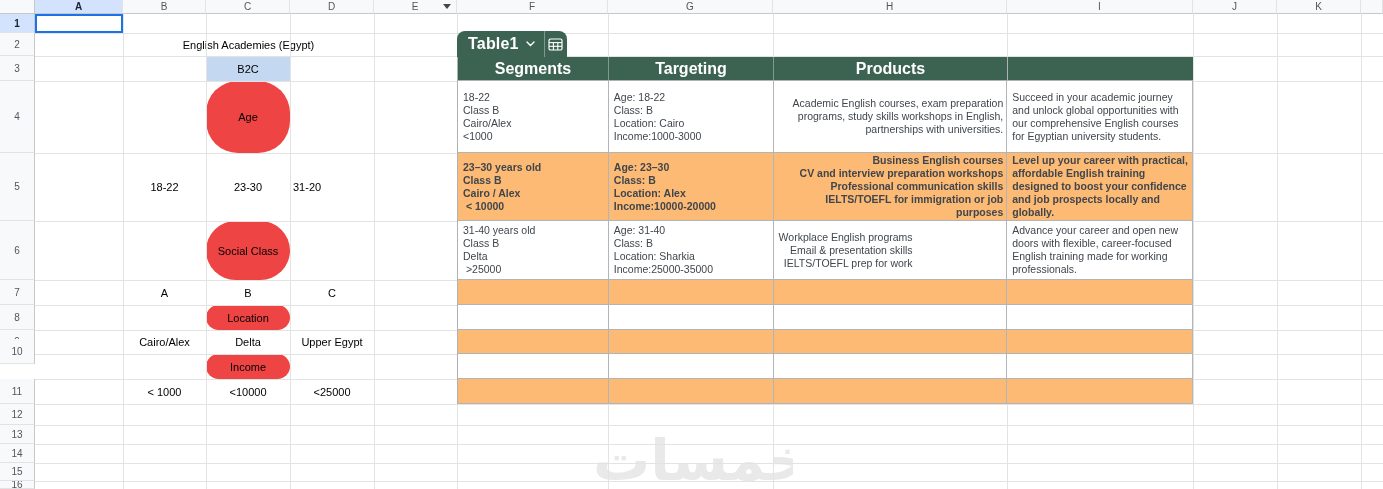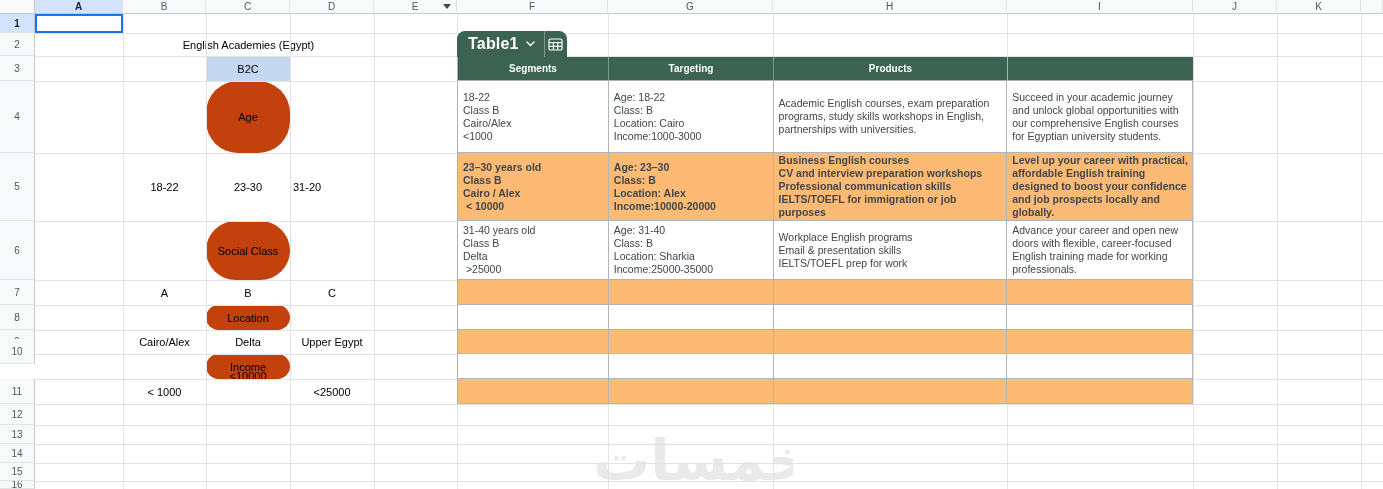--- a/index.html
+++ b/index.html
@@ -27,49 +27,49 @@
              z-index:6; overflow:hidden; }
   .rowhead.sel { background:#d3e3fd; color:#19212c; font-weight:bold; }
   .e-caret { position:absolute; left:443px; top:4px; width:0; height:0; z-index:7;
              border-left:4px solid transparent; border-right:4px solid transparent;
              border-top:5px solid #3d4b44; }
 
   
   .cell { position:absolute; font-size:11px; color:#000; display:flex; align-items:center;
           justify-content:center; z-index:2; overflow:hidden; white-space:nowrap; }
   .cell.leftal { justify-content:flex-start; padding-left:3px; }
-  .cell.gray { background:#c2410c;border-radius:32px; }
+  .cell.gray { background:#ef4444;border-radius:32px; }
   .cell.blue { background:#c5d8f1; }
 
   
   #a1sel { position:absolute; left:35px; top:14px; width:88px; height:19px;
            border:2px solid #1a73e8; z-index:5; background:transparent; }
 
   
   #tabledge { position:absolute; left:457px; top:31px; width:110px; height:26px;
               background:#3c6351; border-radius:8px 8px 0 0; display:flex; align-items:center;
               z-index:5; color:#fff; }
   #tabledge .tab-label { font-size:16px; font-weight:bold; padding:0 5px 0 11px; letter-spacing:.2px; }
   #tabledge .tab-chevron { width:14px; display:flex; align-items:center; justify-content:center; }
   #tabledge .tab-div { width:1px; height:26px; background:rgba(255,255,255,.35); margin:0 0 0 6px; }
   #tabledge .tab-iconbtn { flex:1; display:flex; align-items:center; justify-content:center; }
 
   
   #table1 { position:absolute; left:457px; top:57px; width:736px; z-index:4;
             border-left:1px solid #aeb2b6; background:#fff; }
   .t-hrow { display:flex; height:24px; background:#3c6351; border-bottom:1px solid #aeb2b6; }
-  .t-hcell { color:#fff; font-weight:bold; font-size:10px; display:flex; align-items:center;
+  .t-hcell { color:#fff; font-weight:bold; font-size:16px; display:flex; align-items:center;
              justify-content:center; border-right:1px solid rgba(255,255,255,.35); }
   .t-hcell:last-child { border-right:1px solid #aeb2b6; }
   .t-row { display:flex; }
   .t-row.band { background:#fdba74;font-weight:bold; }
   .t-cell { font-size:10.5px; line-height:13px; color:#40464d; padding:3px 3px 3px 5px;
             display:flex; align-items:center; white-space:pre-wrap;
             border-right:1px solid #b2b5b8; border-bottom:1px solid #b2b5b8; overflow:hidden; }
-  .w1 { width:151px; } .w2 { width:165px; } .w3 { width:234px; } .w4 { width:186px; }
+  .w1 { width:151px; } .w2 { width:165px; } .w3 { width:234px;text-align:right; } .w4 { width:186px; }
 
   
   #watermark { position:absolute; left:593px; top:420px; width:200px; height:69px; z-index:2;
                font-family:"DejaVu Sans", sans-serif; font-weight:bold; font-size:57px;
                color:#e9e9e9; text-align:center; line-height:80px; overflow:hidden; }
 </style>
 </head>
 <body>
 
 <div id="app">
@@ -146,21 +146,21 @@
   <div class="cell gray" style="left:206px;top:221px;width:84px;height:59px">Social Class</div>
   <div class="cell" style="left:123px;top:280px;width:83px;height:25px">A</div>
   <div class="cell" style="left:206px;top:280px;width:84px;height:25px">B</div>
   <div class="cell" style="left:290px;top:280px;width:84px;height:25px">C</div>
   <div class="cell gray" style="left:206px;top:305px;width:84px;height:25px">Location</div>
   <div class="cell" style="left:123px;top:330px;width:83px;height:24px">Cairo/Alex</div>
   <div class="cell" style="left:206px;top:330px;width:84px;height:24px">Delta</div>
   <div class="cell" style="left:290px;top:330px;width:84px;height:24px">Upper Egypt</div>
   <div class="cell gray" style="left:206px;top:354px;width:84px;height:25px">Income</div>
   <div class="cell" style="left:123px;top:379px;width:83px;height:25px">&lt; 1000</div>
-  <div class="cell" style="left:206px;top:363px;width:84px;height:25px">&lt;10000</div>
+  <div class="cell" style="left:206px;top:379px;width:84px;height:25px">&lt;10000</div>
   <div class="cell" style="left:290px;top:379px;width:84px;height:25px">&lt;25000</div>
 
   <div id="tabledge">
     <span class="tab-label">Table1</span>
     <span class="tab-chevron">
       <svg width="9" height="6" viewBox="0 0 9 6">
           <polyline points="1,1 4.5,4.5 8,1" fill="none" stroke="#fff" stroke-width="1.4" stroke-linecap="round"></polyline>
         </svg>
     </span>
     <span class="tab-div"></span>

